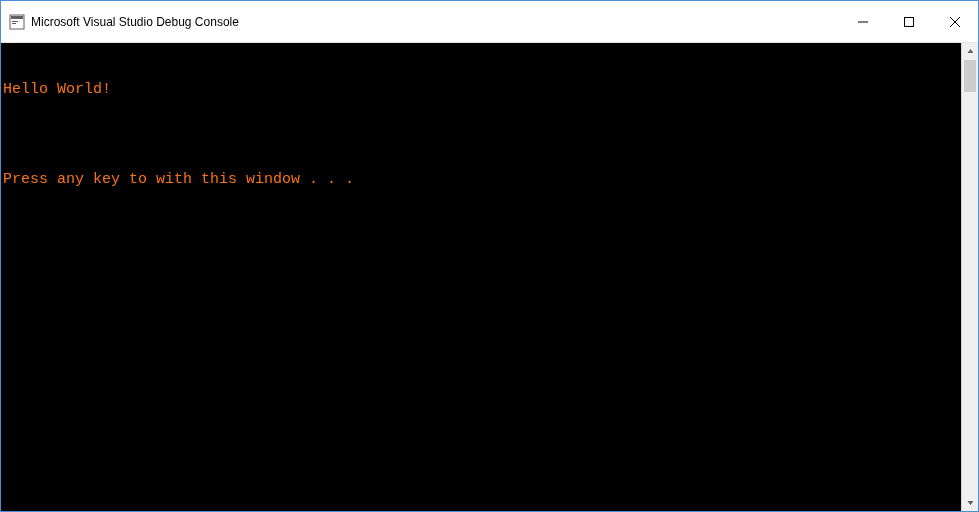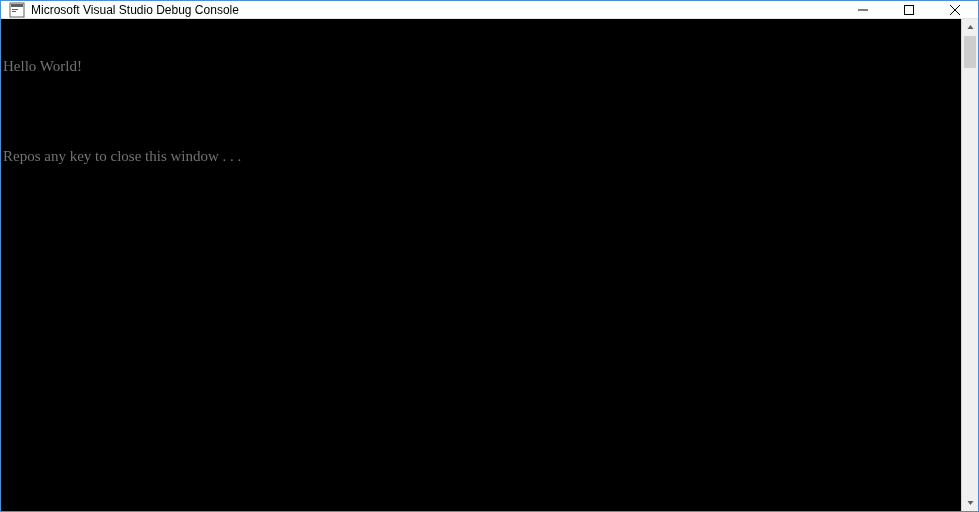--- a/index.html
+++ b/index.html
@@ -16,21 +16,21 @@
     }
     .window {
       width: 100%;
       height: 100%;
       border: 1px solid #4a90d9;
       display: flex;
       flex-direction: column;
       background: #ffffff;
     }
     .titlebar {
-      height: 18px;
+      height: 42px;
       background: #ffffff;
       display: flex;
       align-items: center;
       padding-left: 8px;
       border-bottom: 1px solid #e5e5e5;
       flex-shrink: 0;
     }
     .titlebar-icon {
       width: 16px;
       height: 16px;
@@ -65,22 +65,22 @@
       height: 10px;
     }
     .content-area {
       flex: 1;
       display: flex;
       overflow: hidden;
     }
     .console {
       flex: 1;
       background: #000000;
-      color: #737373;
-      font-family: Liberation Serif, serif;
+      color: #f97316;
+      font-family: Liberation Mono, monospace;
       font-size: 15px;
       line-height: 18px;
       padding: 2px 2px;
       white-space: pre;
       overflow: hidden;
     }
     .console-line {
       white-space: pre-wrap;
       word-break: break-all;
     }
@@ -147,21 +147,21 @@
             <line x1="0" y1="0" x2="10" y2="10" stroke="#000000" stroke-width="1"></line>
             <line x1="10" y1="0" x2="0" y2="10" stroke="#000000" stroke-width="1"></line>
           </svg>
       </div>
     </div>
   </div>
   <div class="content-area">
     <div class="console">
       <div class="console-line">Hello World!</div>
       <div class="console-line"></div>
-      <div class="console-line">Repos any key to close this window . . .</div>
+      <div class="console-line">Press any key to with this window . . .</div>
     </div>
     <div class="scrollbar">
       <div class="scrollbar-button">
         <svg viewBox="0 0 7 7">
             <polygon points="3.5,1 6.5,5 0.5,5" fill="#606060"></polygon>
           </svg>
       </div>
       <div class="scrollbar-track">
         <div class="scrollbar-thumb"></div>
       </div>

